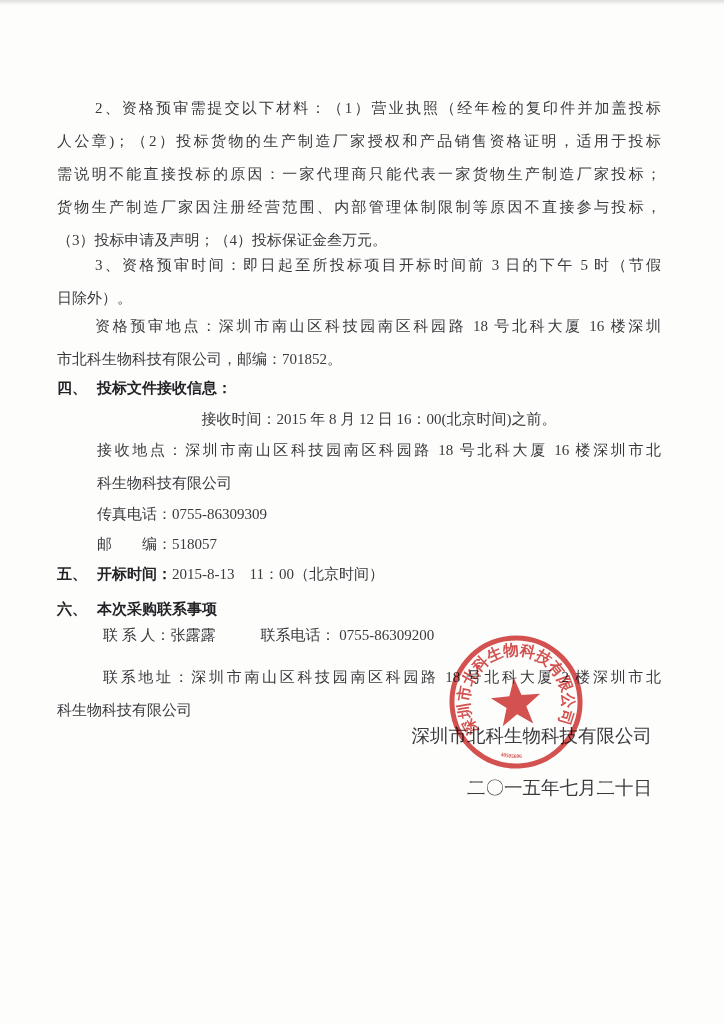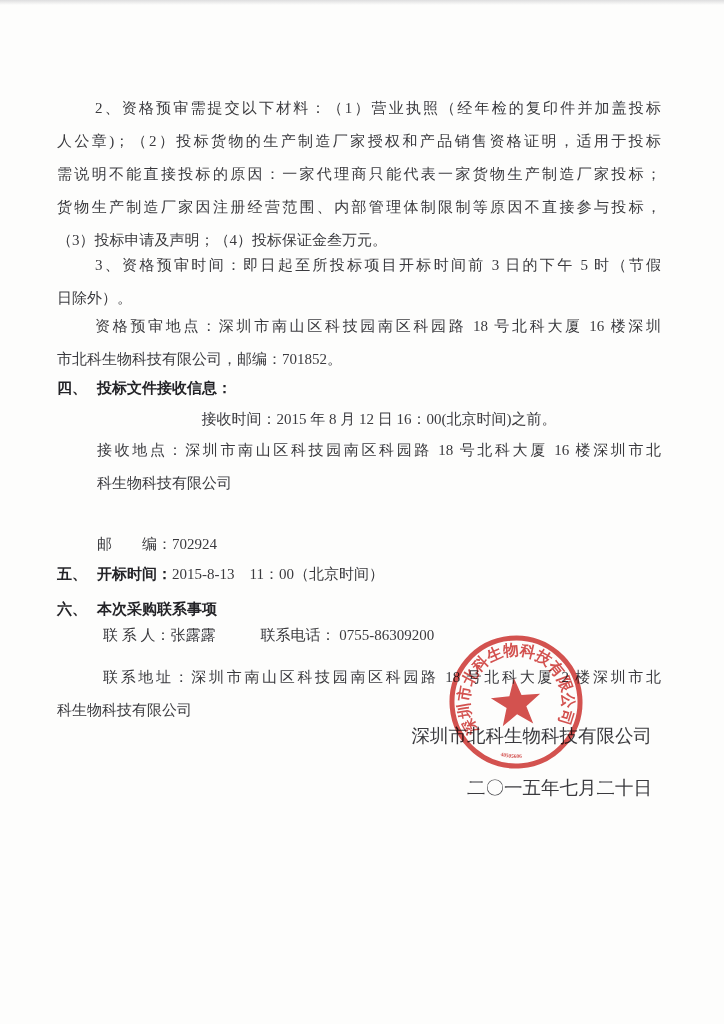--- a/index.html
+++ b/index.html
@@ -62,22 +62,25 @@
     <span class="marker b">四、</span>
     <span class="b">投标文件接收信息：</span>
   </div>
   <div class="blk sub" style="top:403px;width:564px;text-align:center;">
     <div class="line">接收时间：2015 年 8 月 12 日 16：00(北京时间)之前。</div>
   </div>
   <div class="blk sub" style="top:434px;width:564px;">
     <div class="line fill">接收地点：深圳市南山区科技园南区科园路 18 号北科大厦 16 楼深圳市北</div>
     <div class="line">科生物科技有限公司</div>
   </div>
+  <div class="blk sub" style="top:498px;width:564px;">
+    <div class="line">传真电话：0755-86309309</div>
+  </div>
   <div class="blk sub" style="top:528px;width:564px;">
-    <div class="line">邮　　编：702924</div>
+    <div class="line">邮　　编：518057</div>
   </div>
 
   <div class="blk secrow" style="top:558px;">
     <span class="marker b">五、</span>
     <span><span class="b">开标时间：</span><span>2015-8-13　11：00（北京时间）</span></span>
   </div>
 
   <div class="blk secrow" style="top:593px;">
     <span class="marker b">六、</span>
     <span class="b">本次采购联系事项</span>

